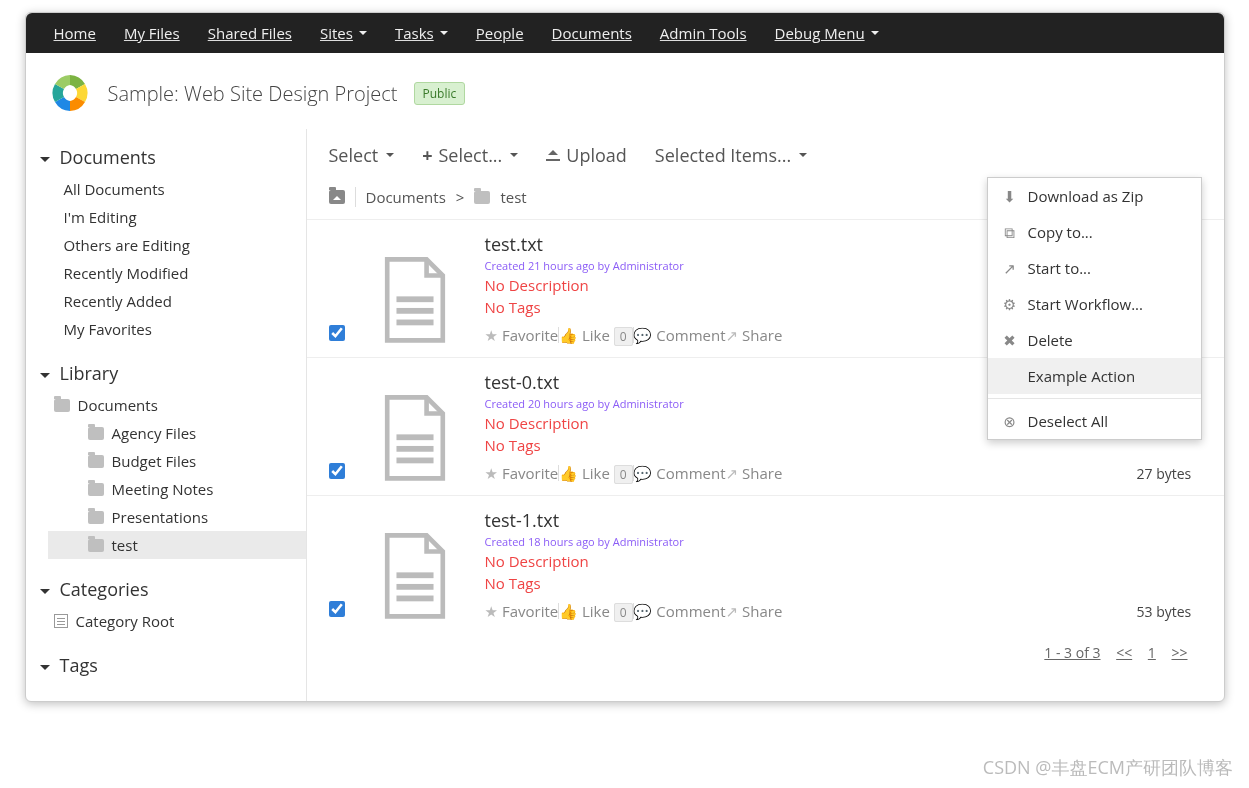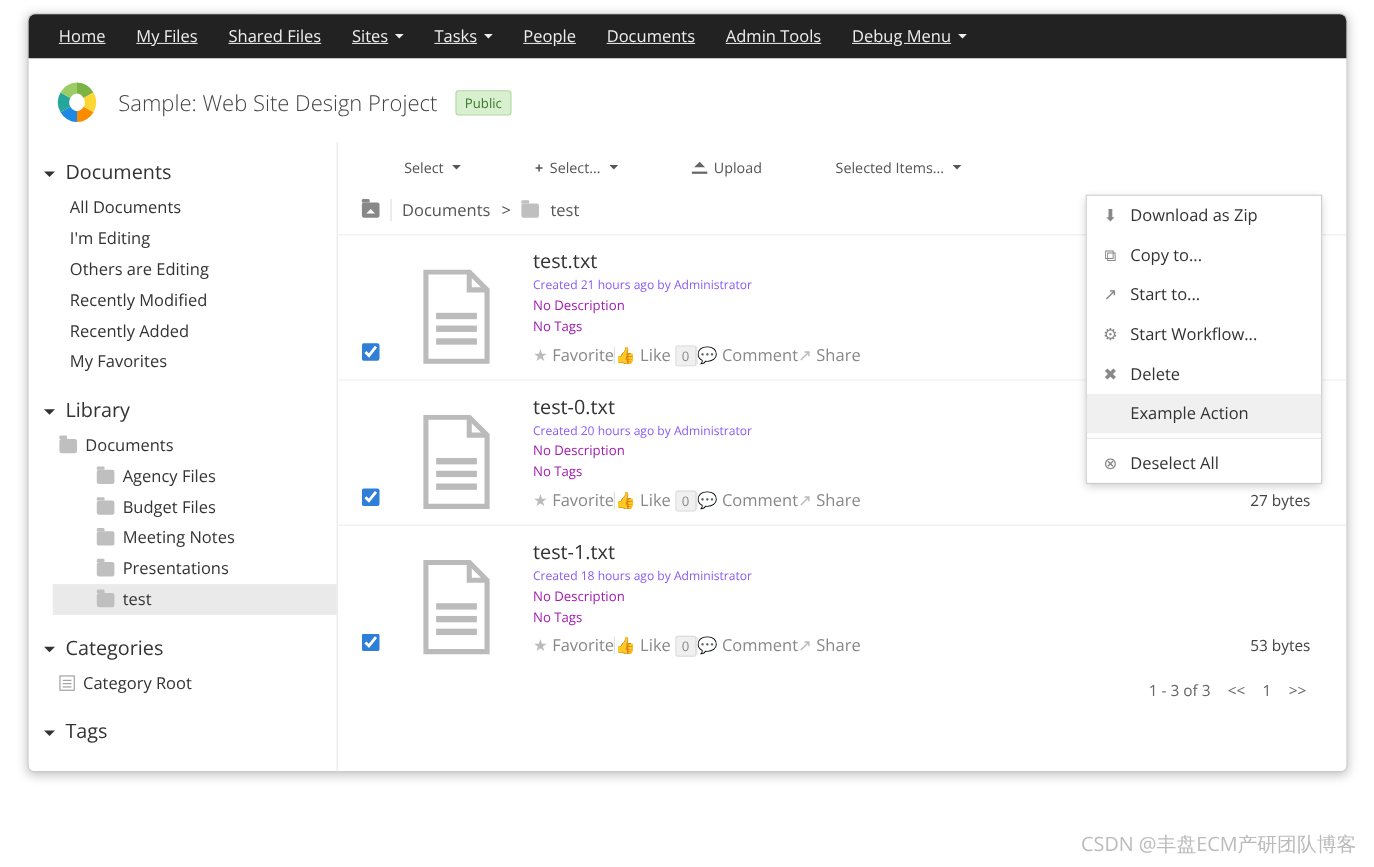--- a/index.html
+++ b/index.html
@@ -21,50 +21,50 @@
 .sidebar .tree .item { display:flex; align-items:center; gap:8px; padding:4px 10px 4px 28px;}
 .sidebar .tree .sub { padding-left: 22px; }
 .sidebar .tree .sub .item { padding-left: 40px;}
 .sidebar .tree .item.selected { background:#eaeaea;}
 .folder-ic { width:16px; height:13px; background:#bfbfbf; border-radius:2px; position:relative; display:inline-block;}
 .folder-ic::before { content:""; position:absolute; top:-3px; left:0; width:7px; height:3px; background:#bfbfbf; border-radius:1px 1px 0 0;}
 .cat-ic { width:14px; height:14px; border:1px solid #999; display:inline-block; position:relative;}
 .cat-ic::before{content:""; position:absolute; left:2px; right:2px; top:3px; height:1px; background:#999; box-shadow: 0 3px 0 #999, 0 6px 0 #999;}
 .main { flex:1; border-left:1px solid #e5e5e5; position:relative; }
 .toolbar { display:flex; align-items:center; gap:28px; padding: 14px 22px; color:#555; }
-.toolbar .tb-btn { display:flex; align-items:center; gap:6px; cursor:pointer; font-size:13px;margin-left:39px;}
+.toolbar .tb-btn { display:flex; align-items:center; gap:6px; cursor:pointer; font-size:18px;}
 .toolbar .plus::before{content:"+"; font-weight:bold;}
 .toolbar .up-ic{width:14px;height:12px;border-bottom:2px solid #666;position:relative;display:inline-block;}
 .toolbar .up-ic::before{content:"";position:absolute;left:2px;top:-4px;border:5px solid transparent;border-bottom-color:#666;}
 .breadcrumb { display:flex; align-items:center; gap:10px; padding: 6px 22px 12px 22px; color:#555; font-size:15px;}
 .bc-up { width:16px;height:14px; background:#888; border-radius:2px; position:relative; cursor:pointer;}
 .bc-up::before{content:"";position:absolute;top:-3px;left:0;width:7px;height:3px;background:#888;border-radius:1px 1px 0 0;}
 .bc-up::after{content:"";position:absolute;left:4px;top:2px;border:4px solid transparent;border-bottom-color:#fff;}
 .divider { width:1px; height:20px; background:#ddd; }
 .file-list .row { display:flex; align-items:flex-end; padding: 12px 22px; border-top:1px solid #eee; gap:18px;}
 .file-list .cb { margin-top:4px;}
 .file-list .cb input{width:16px;height:16px;accent-color:#2f7ed8;}
 .doc-ic { width:72px; height:88px; margin: 0 16px; }
 .doc-ic svg { width:100%; height:100%; }
 .meta { flex:1; }
 .fname { font-size:18px; color:#333; margin-bottom:2px;}
 .created { color:#8b5cf6; font-size:11px;}
-.muted { color:#a21caf; font-size:12px; margin-top:2px;}
+.muted { color:#ef4444; font-size:15px; margin-top:2px;}
 .actions { display:flex; align-items:center; margin-top:8px; color:#888; font-size:15px;}
 .actions .pipe{width:1px;height:16px;background:#ddd;}
 .star-ic,.thumb-ic,.comment-ic,.share-ic{display:inline-block;color:#bbb;margin-right:4px;}
 .count{background:#f0f0f0;border:1px solid #ddd;border-radius:2px;padding:0 5px;font-size:12px;}
 .size { position:absolute; left: 830px; margin-top: 26px; color:#444;}
 .dropdown { position:absolute; top: 48px; left: 680px; width: 215px; background:#fff; border:1px solid #ccc; box-shadow:0 3px 8px rgba(0,0,0,.2); z-index:50;}
 .dropdown .dd-item{display:flex;align-items:center;gap:10px;padding:8px 14px;cursor:pointer;font-size:15px;color:#333;}
 .dropdown .dd-item.hover{background:#f0f0f0;}
 .dropdown hr{border:none;border-top:1px solid #e5e5e5;margin:4px 0;}
 .dd-ic{width:16px;height:16px;display:inline-flex;align-items:center;justify-content:center;color:#888;}
 .pager { text-align:right; padding: 10px 30px 20px 0; color:#666;}
-.pager span{margin:0 6px;}
+.pager span{margin:0 6px;text-decoration:underline;}
 .watermark{position:fixed;right:16px;bottom:8px;color:#bbb;font-size:18px;}
 </style>
 </head>
 <body>
 
 <div class="window">
 
   <div class="topbar">
     <div class="nav-item">Home</div>
     <div class="nav-item">My Files</div>

